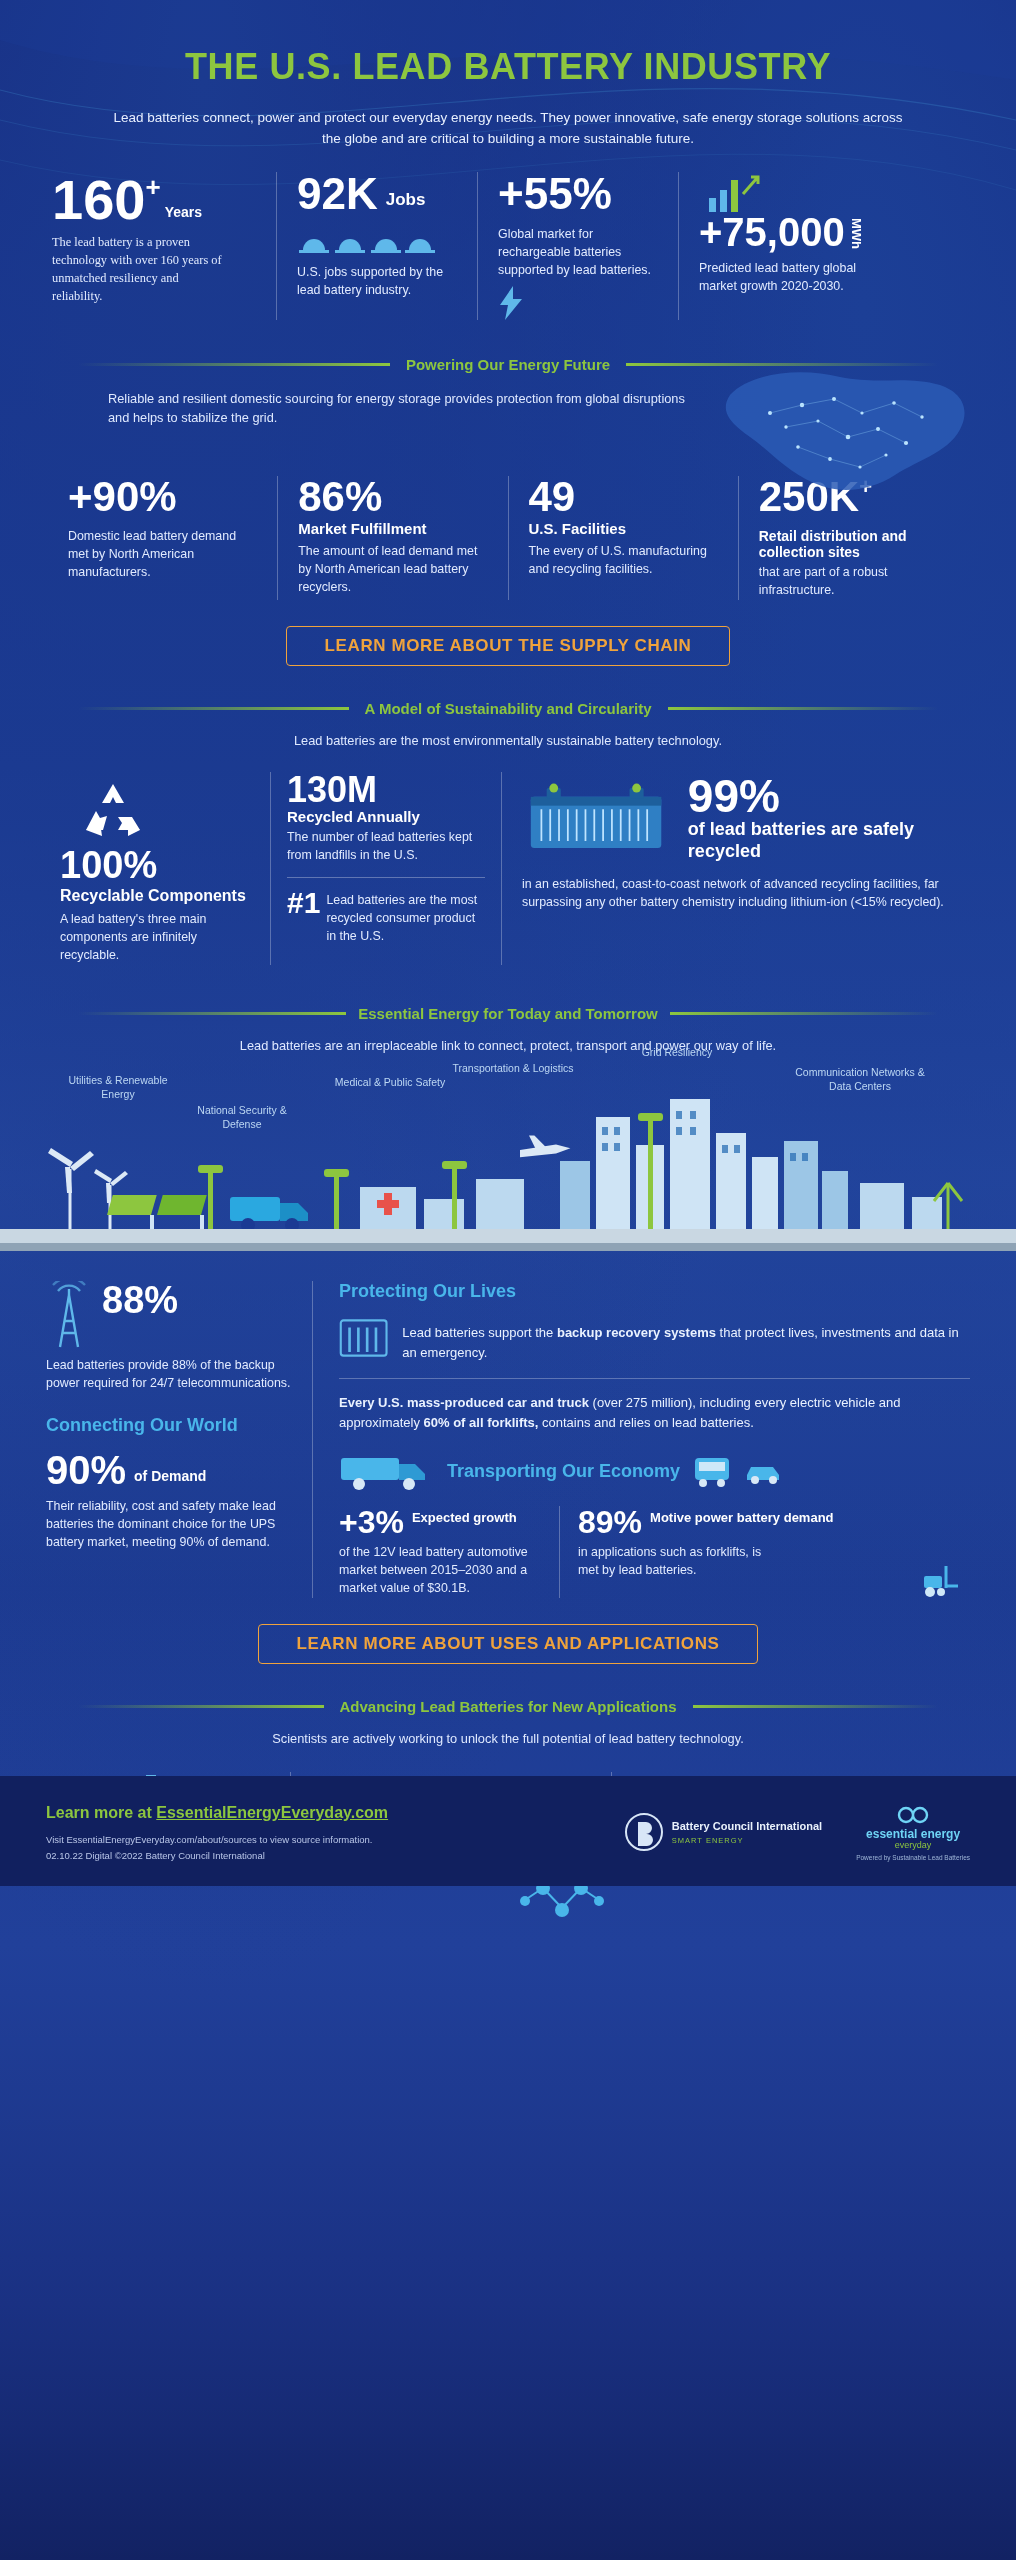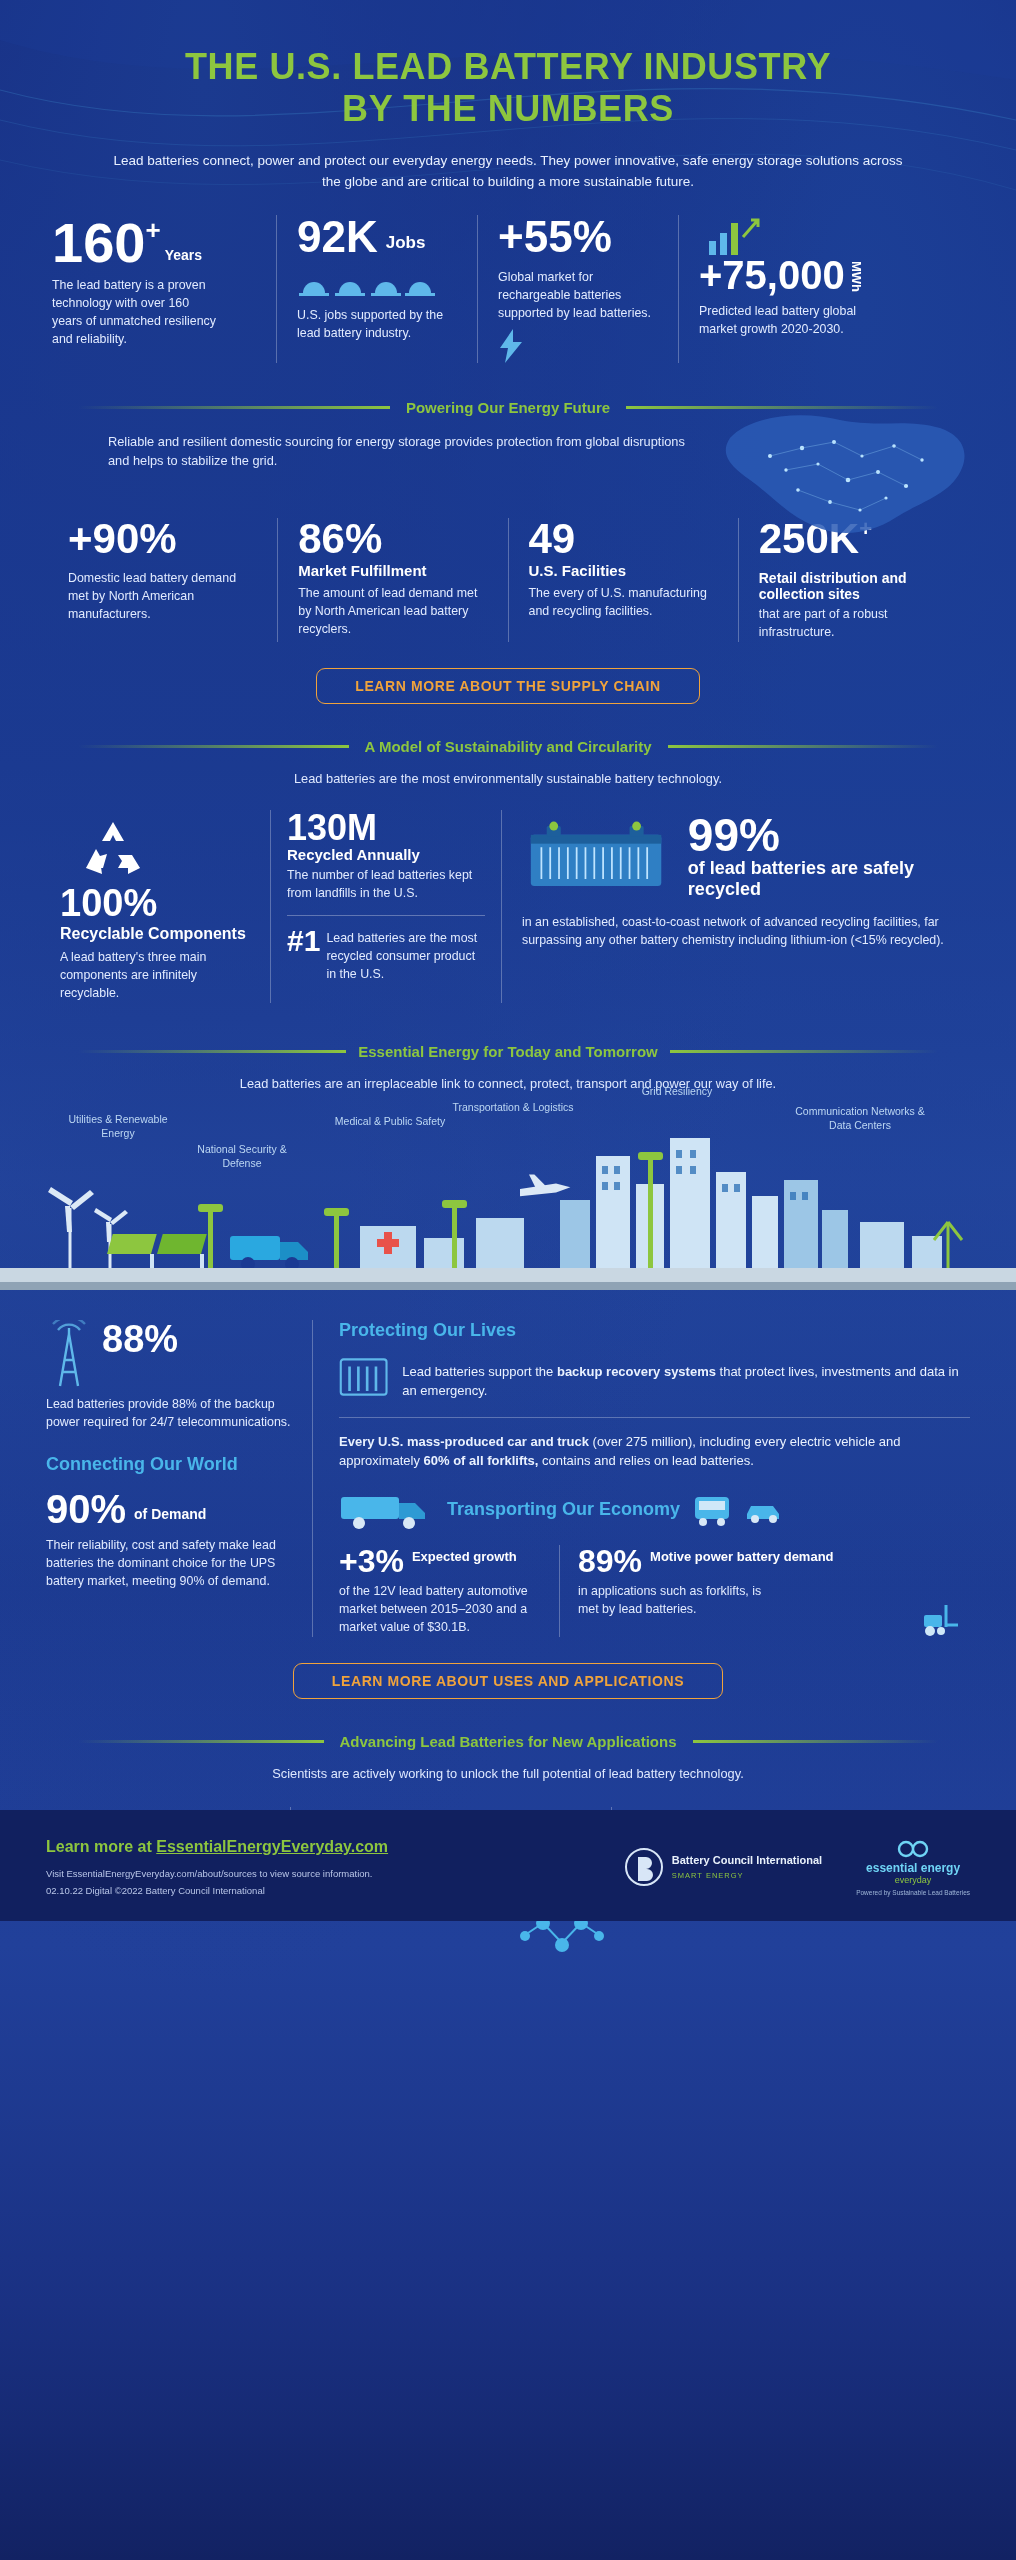--- a/index.html
+++ b/index.html
@@ -55,22 +55,22 @@
   .sec-head .bar { height: 3px; flex: 1; background: linear-gradient(90deg, rgba(141,198,63,0), #8dc63f); }
   .sec-head .bar.r { background: linear-gradient(90deg, #8dc63f, rgba(141,198,63,0)); }
   .sec-head h2 { font-size: 15px; color: #8dc63f; white-space: nowrap; }
   .sec-sub {
     text-align: center; font-size: 12.8px; color: #dfe9ff; line-height: 1.5;
     padding: 14px 150px 0 150px;
   }
 
   .cta {
     display: block; margin: 0 auto; border: 1.5px solid #f0a33c; color: #f0a33c;
-    background: transparent; font-size: 14px; font-weight: bold; letter-spacing: .6px;
-    padding: 9px 38px; border-radius: 9px; cursor: pointer;
+    background: transparent; font-size: 17px; font-weight: bold; letter-spacing: .6px;
+    padding: 9px 38px; border-radius: 4px; cursor: pointer;
   }
 
   
   .top-stats { display: flex; padding: 22px 44px 0 44px; align-items: stretch; }
   .top-cell { padding: 0 20px; flex: 1; }
   .top-cell:first-child { padding-left: 8px; }
 
   
   .four { display: flex; padding: 26px 48px 0 48px; }
   .four > .c { flex: 1; padding: 0 20px; }
@@ -106,33 +106,32 @@
     <path d="M0,40 C260,120 520,0 1016,80 L1016,0 L0,0 Z" fill="#1d3f9e" opacity=".45"></path>
     <path d="M0,90 C300,170 600,30 1016,120" stroke="#4aa8e0" stroke-width="1.2" fill="none" opacity=".45"></path>
     <path d="M0,120 C320,200 640,60 1016,150" stroke="#4aa8e0" stroke-width="1" fill="none" opacity=".3"></path>
     <path d="M0,160 C340,240 680,90 1016,190" stroke="#4aa8e0" stroke-width="1" fill="none" opacity=".22"></path>
   </svg>
 
   <div class="wrap">
 
     <div class="title">
       <div>THE U.S. LEAD BATTERY INDUSTRY</div>
-      <div>BY THE NUMBERS</div>
     </div>
     <p class="intro">Lead batteries connect, power and protect our everyday energy needs. They power innovative, safe energy storage solutions across the globe and are critical to building a more sustainable future.</p>
 
     <div class="top-stats">
 
       <div class="top-cell" style="flex:0 0 232px;">
         <div style="display:flex;align-items:flex-start;">
           <span class="stat-num" style="font-size:56px;">160</span>
           <span class="stat-num" style="font-size:26px;margin-top:2px;">+</span>
           <span style="font-size:14px;font-weight:bold;align-self:flex-end;margin:0 0 8px 4px;">Years</span>
         </div>
-        <p class="desc" style="margin-top:6px;width:170px;">The lead battery is a proven technology with over 160 years of unmatched resiliency and reliability.</p>
+        <p class="desc" style="margin-top:6px;width:170px;font-family:Liberation Serif, serif;">The lead battery is a proven technology with over 160 years of unmatched resiliency and reliability.</p>
       </div>
 
       <div class="vline"></div>
 
       <div class="top-cell" style="flex:0 0 190px;">
         <div style="display:flex;align-items:flex-end;">
           <span class="stat-num" style="font-size:44px;">92K</span>
           <span style="font-size:17px;font-weight:bold;margin:0 0 6px 8px;">Jobs</span>
         </div>
         <div style="margin:10px 0 8px 0;">

